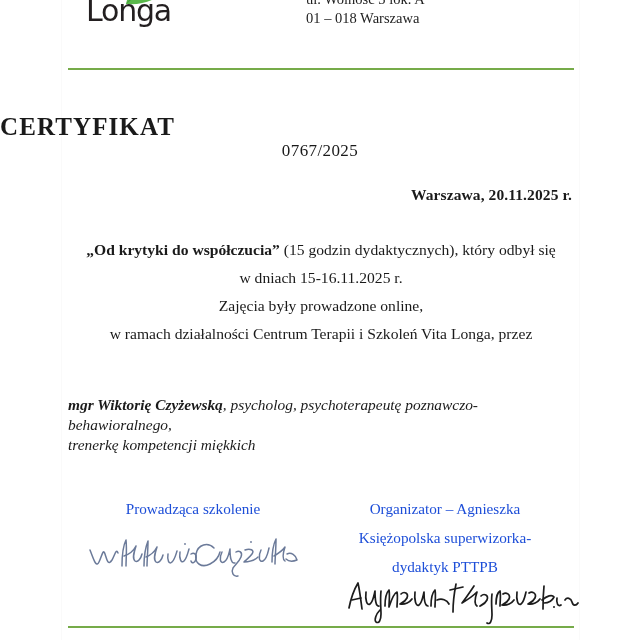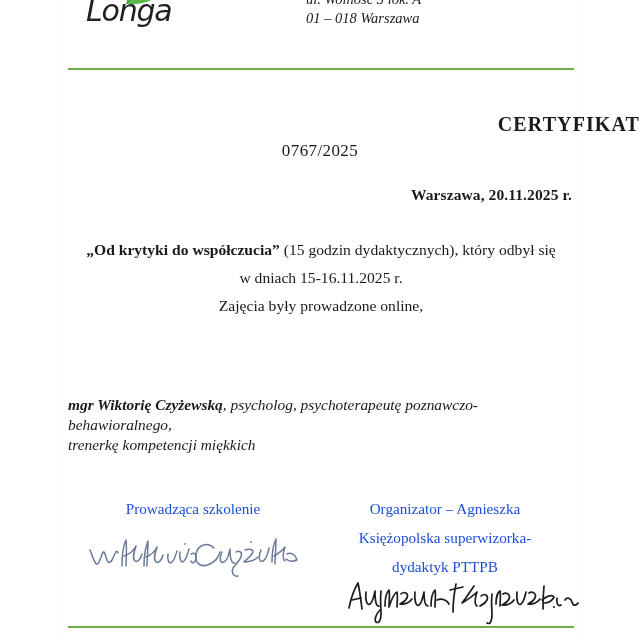--- a/index.html
+++ b/index.html
@@ -34,21 +34,20 @@
     background: #ffffff;
     box-shadow: 0 0 0 1px #fafafa;
   }
 
   
   #letterhead {
     position: absolute;
     left: 0; top: 0;
     width: 636px;
     height: 62px;
-    font-style: italic;
   }
 
   #brand-logo {
     position: absolute;
     left: 86px;
     top: -26px;
     width: 120px;
     height: 66px;
   }
   #brand-leaf-mark {
@@ -100,22 +99,22 @@
     background: #76ab49;
   }
   #rule-top { top: 68px; }
   #rule-bottom { top: 626px; }
 
   
   #certificate-title {
     position: absolute;
     left: 0; top: 113px;
     width: 640px;
-    text-align: right;
-    font-size: 20px;
+    text-align: left;
+    font-size: 25px;
     font-weight: bold;
     letter-spacing: 1.1px;
     font-family: "Liberation Serif", serif;
   }
   #certificate-number {
     position: absolute;
     left: 0; top: 141px;
     width: 640px;
     text-align: center;
     font-size: 17px;
@@ -231,20 +230,21 @@
 
   <div id="certificate-title">CERTYFIKAT</div>
   <div id="certificate-number">0767/2025</div>
 
   <div id="issue-place-date">Warszawa, 20.11.2025 r.</div>
 
   <div id="certificate-body">
     <div class="line"><span class="bold">„Od krytyki do współczucia”</span><span> (15 godzin dydaktycznych), który odbył się</span></div>
     <div class="line">w dniach 15-16.11.2025 r.</div>
     <div class="line">Zajęcia były prowadzone online,</div>
+    <div class="line">w ramach działalności Centrum Terapii i Szkoleń Vita Longa, przez</div>
   </div>
 
   <div id="trainer-credentials">
     <div class="tight"><span class="bold">mgr Wiktorię Czyżewską</span><span>, psycholog, psychoterapeutę poznawczo-</span></div>
     <div class="tight">behawioralnego,</div>
     <div class="tight">trenerkę kompetencji miękkich</div>
   </div>
 
   <div id="signature-area">
 

